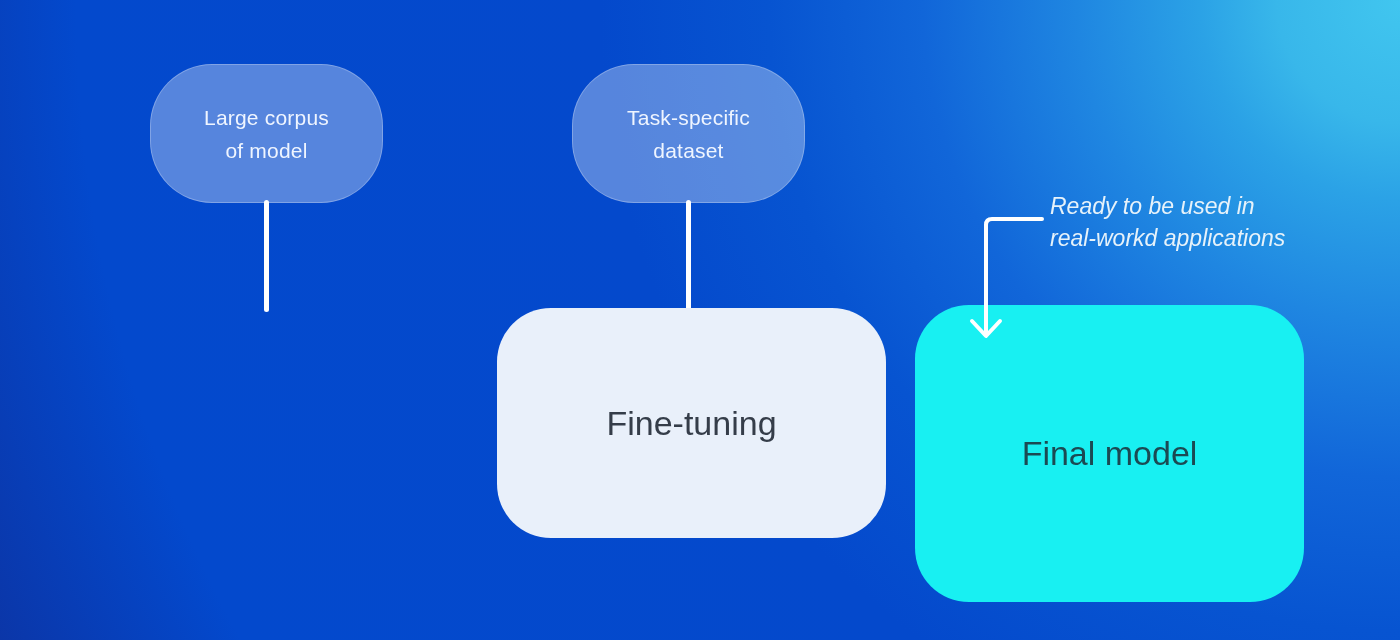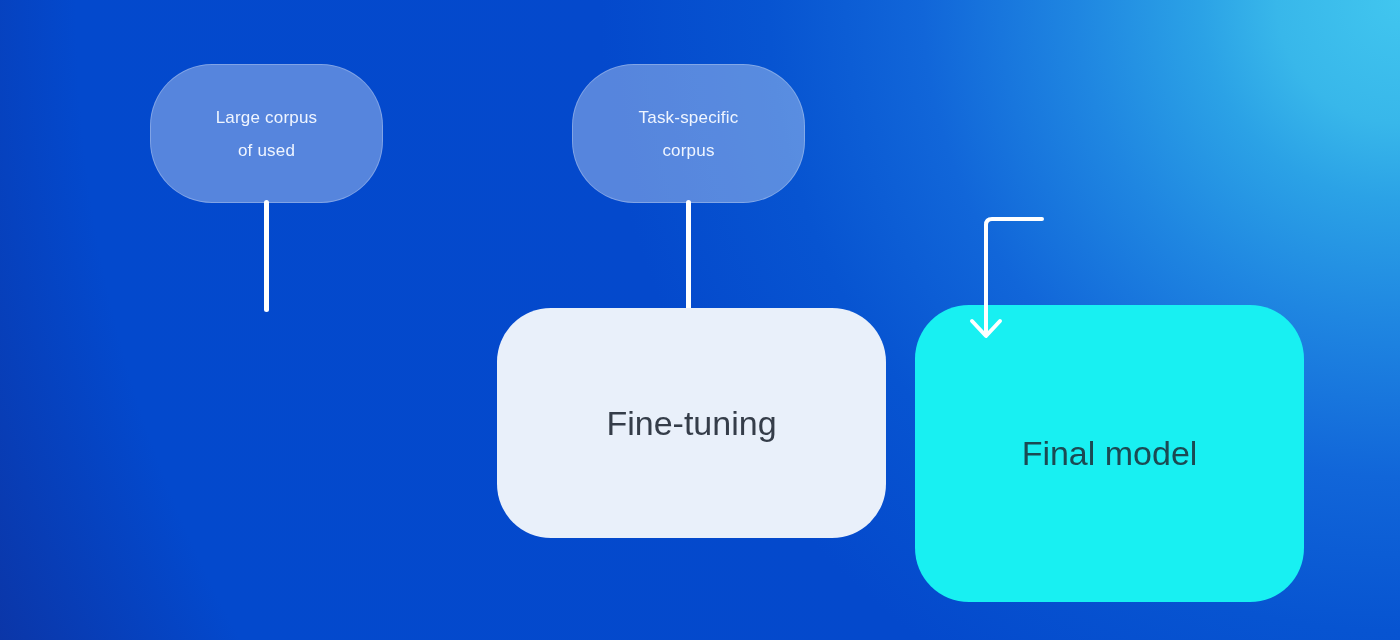--- a/index.html
+++ b/index.html
@@ -33,21 +33,21 @@
     border-radius: 62px;
     background: var(--pill-fill);
     border: 1.5px solid var(--pill-border);
     box-sizing: border-box;
     display: flex;
     flex-direction: column;
     align-items: center;
     justify-content: center;
     text-align: center;
     color: var(--pill-text);
-    font-size: 17px;
+    font-size: 21px;
     line-height: 33px;
     letter-spacing: 0.2px;
   }
   .pill-0 { left: 150px; top: 64px; }
   .pill-1 { left: 572px; top: 64px; }
   .pill-line { display: block; }
 
   
   .vline {
     position: absolute;
@@ -108,39 +108,41 @@
     pointer-events: none;
   }
 </style>
 </head>
 <body>
 
 <div class="canvas">
 
   <div class="pill pill-0">
     <span class="pill-line">Large corpus</span>
-    <span class="pill-line">of used</span>
+    <span class="pill-line">of model</span>
   </div>
   <div class="pill pill-1">
     <span class="pill-line">Task-specific</span>
-    <span class="pill-line">corpus</span>
+    <span class="pill-line">dataset</span>
   </div>
 
   <div class="vline vline-0"></div>
   <div class="vline vline-1"></div>
 
   <div class="box box-1">
     <span class="box-line">Fine-tuning</span>
   </div>
   <div class="box box-2">
     <span class="box-line">Final model</span>
 
   </div>
 
   <div class="annotation">
+    <span class="annotation-line">Ready to be used in</span>
+    <span class="annotation-line">real-workd applications</span>
   </div>
 
   <svg class="arrow-svg" viewBox="0 0 1400 640" xmlns="http://www.w3.org/2000/svg">
     <path d="M1042 219 L992 219 Q986 219 986 225 L986 332" fill="none" stroke="#FFFFFF" stroke-width="4" stroke-linecap="round"></path>
     <path d="M972 321 L986 336 L1000 321" fill="none" stroke="#FFFFFF" stroke-width="4" stroke-linecap="round" stroke-linejoin="round"></path>
   </svg>
 
 </div>
 
 </body></html>

